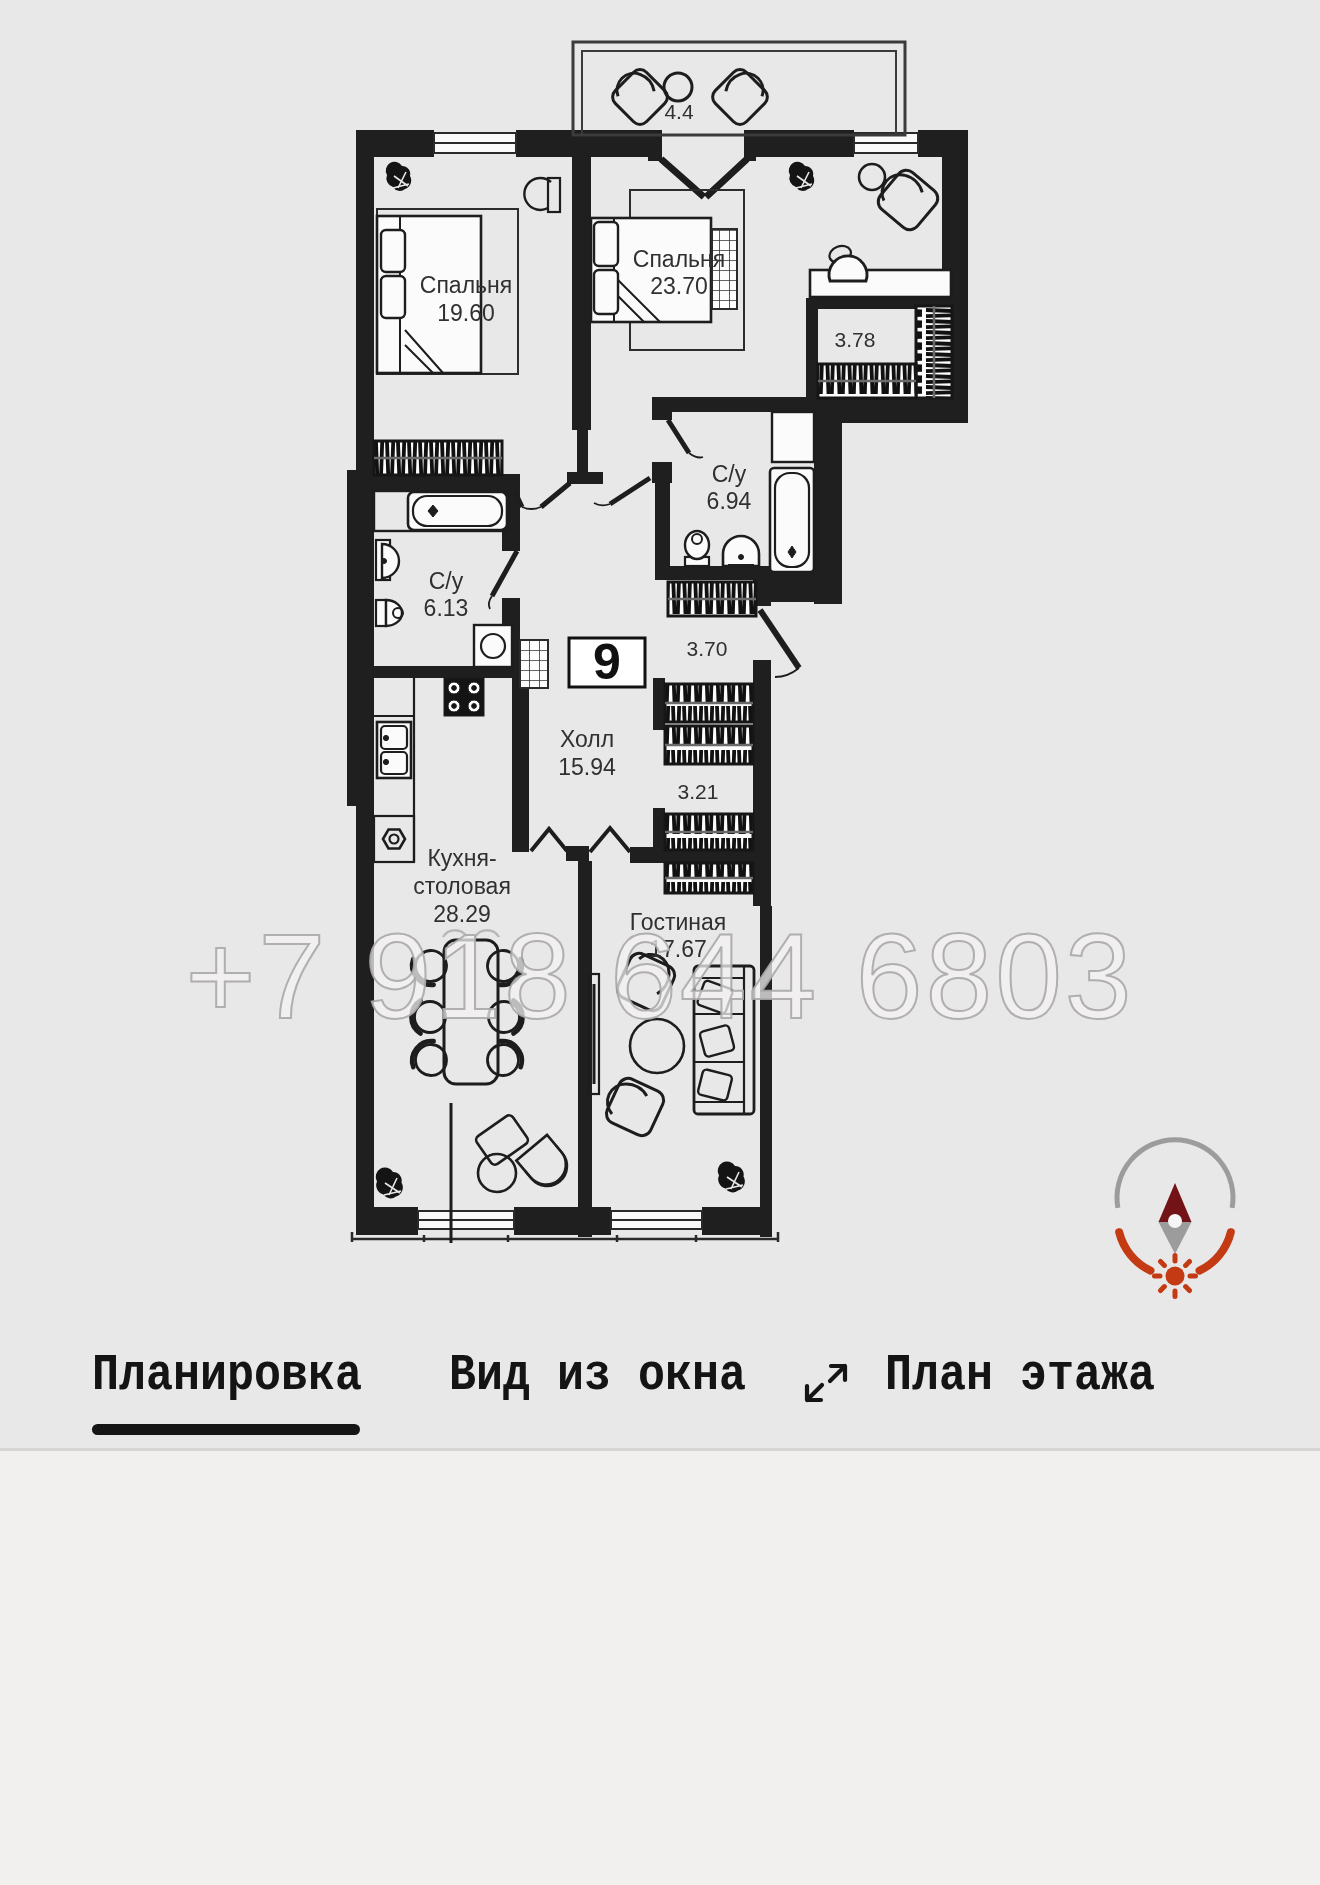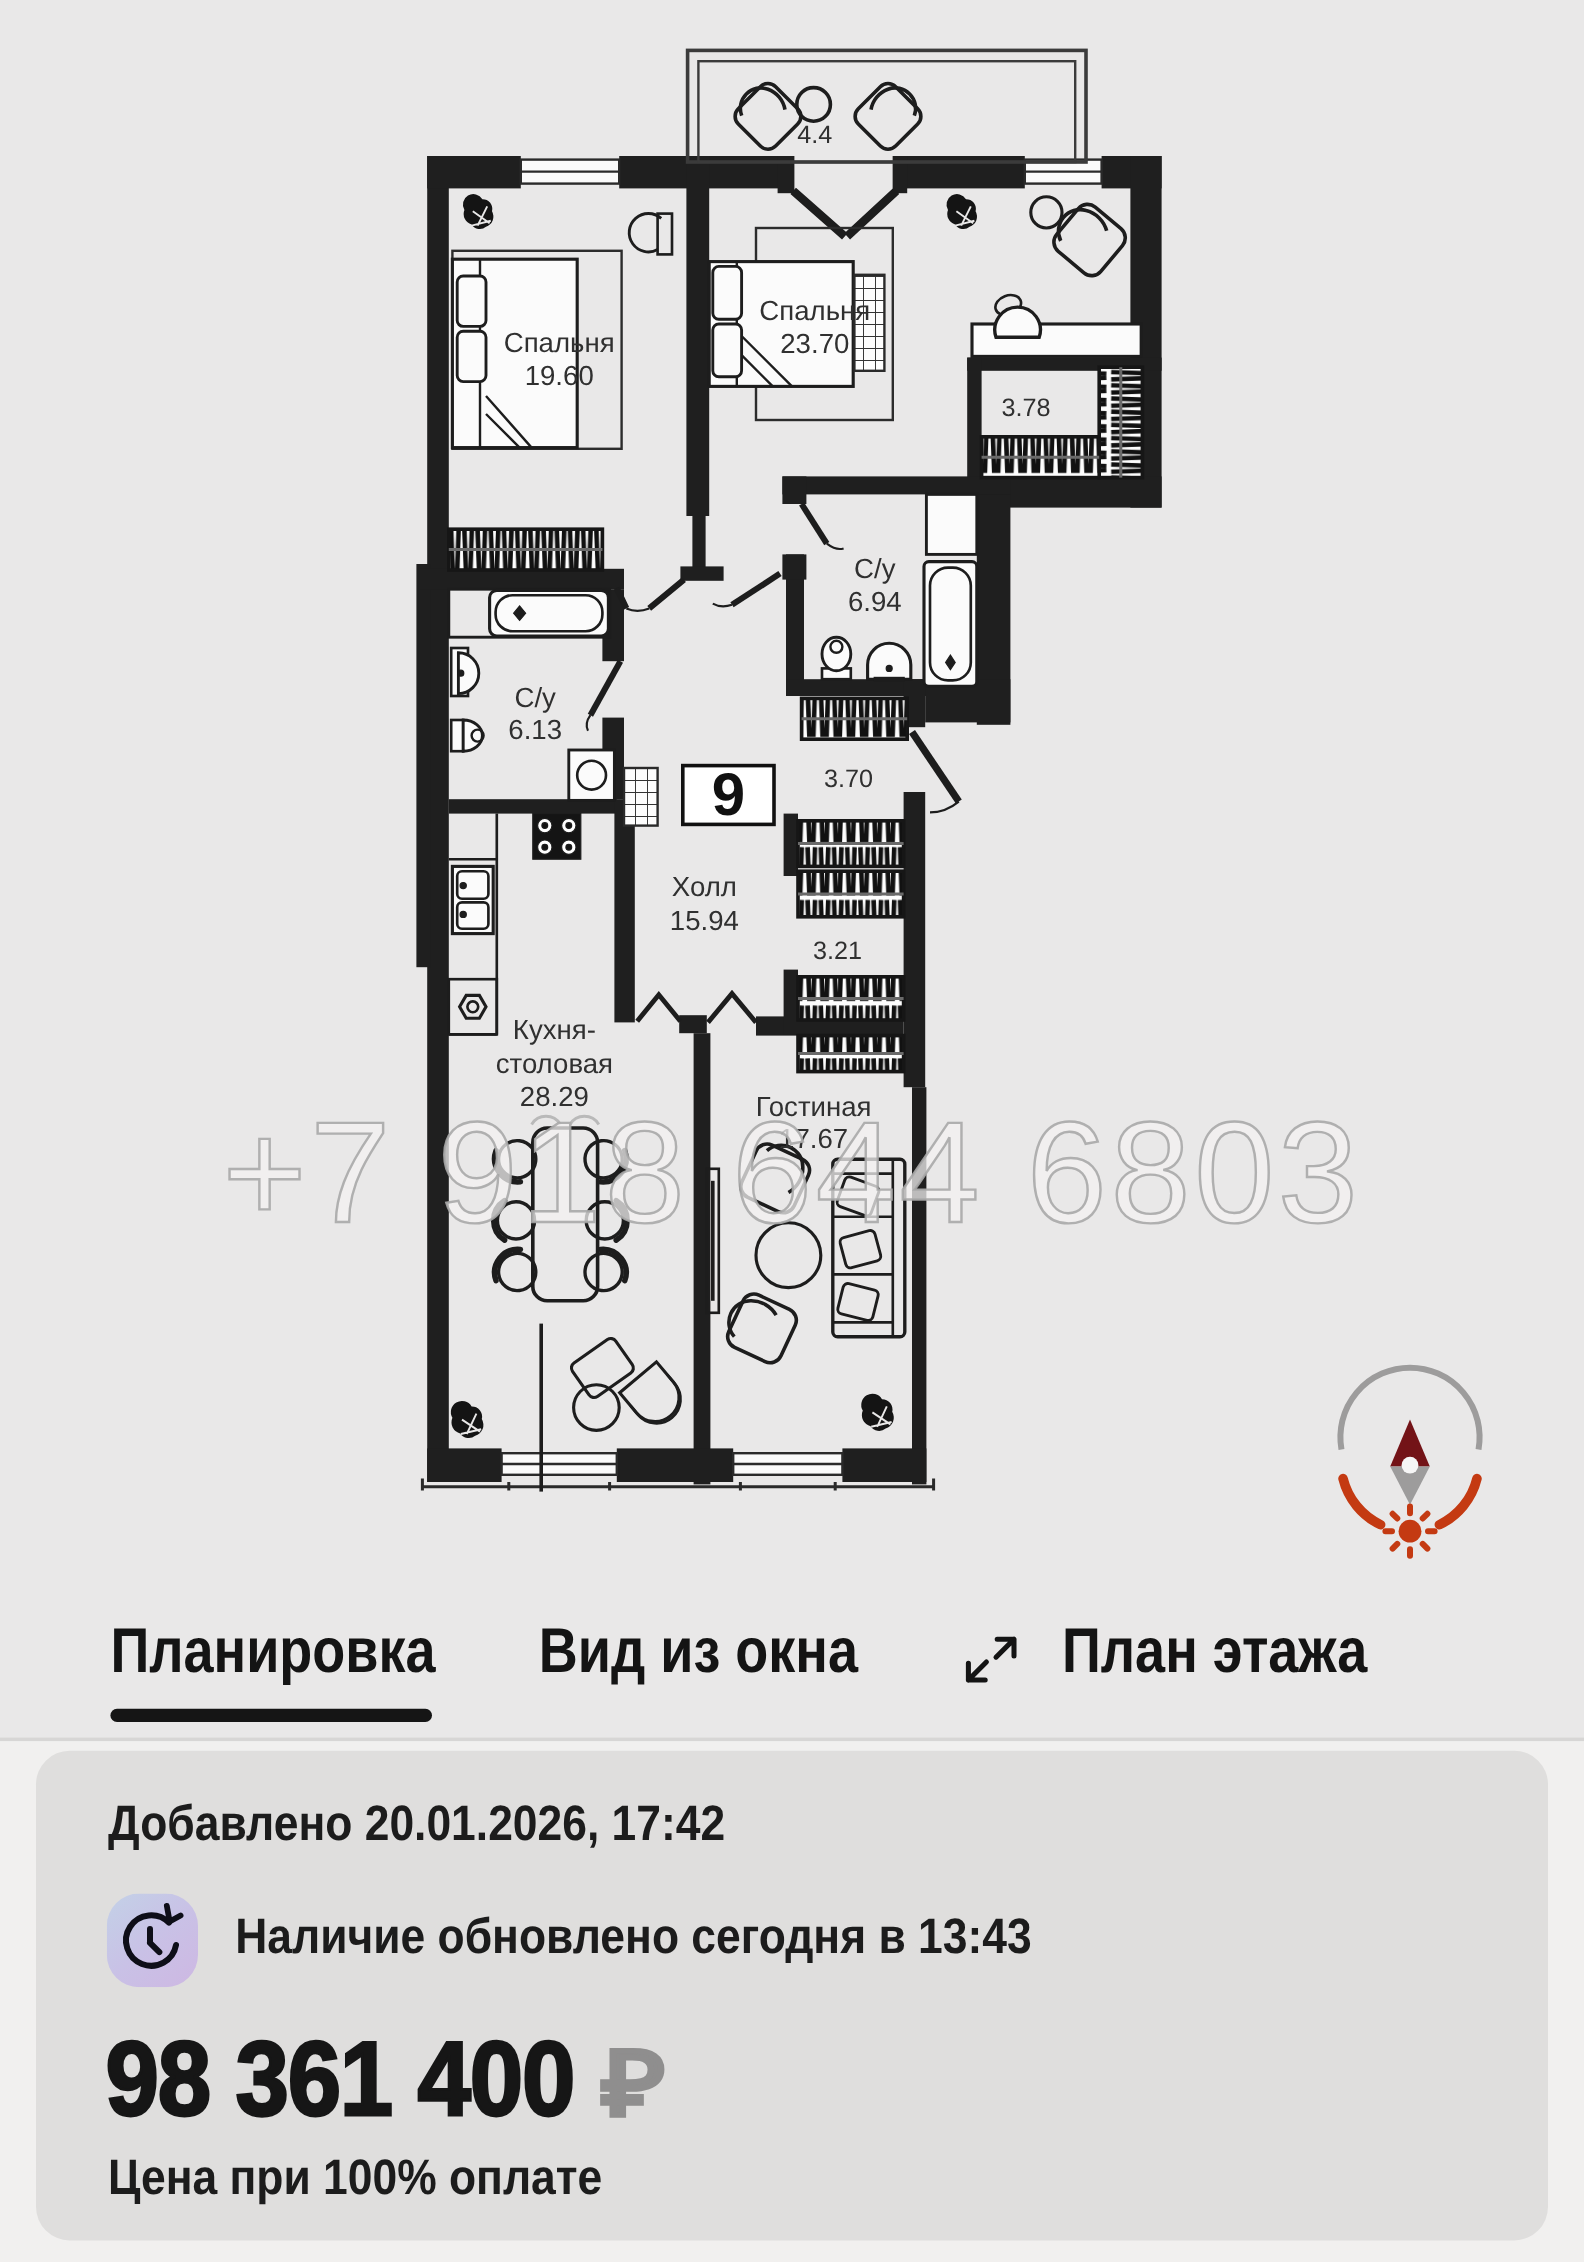--- a/index.html
+++ b/index.html
@@ -1,19 +1,19 @@
 <!DOCTYPE html>
 <html><head>
 <meta charset="utf-8">
 <style>
   html,body{margin:0;padding:0;}
   body{width:1320px;height:1885px;background:#e9e8e8;font-family:"Liberation Sans",sans-serif;overflow:hidden;}
   .page{position:relative;width:1320px;height:1885px;}
   .plan-wrap{position:absolute;left:0;top:0;width:1320px;height:1330px;}
-  .tabs{position:absolute;left:0;top:1330px;width:1044px;height:118px;background:#e9e8e8;}
+  .tabs{position:absolute;left:0;top:1330px;width:1044px;height:118px;background:#e9e8e8;font-family:Liberation Mono, monospace;}
   .tab{position:absolute;font-size:45px;font-weight:bold;color:#141414;white-space:nowrap;top:19px;line-height:1;transform:scaleY(1.17);transform-origin:left top;}
   .tab-underline{position:absolute;left:92px;top:94px;width:268px;height:11px;background:#151515;border-radius:6px;}
   .tabs-divider{position:absolute;left:0;top:1448px;width:1320px;height:3px;background:#d7d6d5;}
   .lower{position:absolute;left:0;top:1451px;width:1320px;height:434px;background:#f1f0ef;}
   .card{position:absolute;left:30px;top:1459px;width:1260px;height:408px;background:#dfdedd;border-radius:28px;}
   .added{position:absolute;left:60px;top:40px;font-size:37px;font-weight:bold;color:#1c1c1c;line-height:1;transform:scaleY(1.12);transform-origin:left top;}
   .avail{position:absolute;left:166px;top:134px;font-size:37px;font-weight:bold;color:#1c1c1c;line-height:1;transform:scaleY(1.12);transform-origin:left top;}
   .clockicon{position:absolute;left:59px;top:119px;width:76px;height:78px;}
   .price{position:absolute;left:58px;top:230px;font-size:80px;font-weight:bold;color:#161616;letter-spacing:-1px;-webkit-text-stroke:2.2px #161616;line-height:1;transform:scaleY(1.1);transform-origin:left top;}
   .rub{color:#8f8e8e;-webkit-text-stroke:2.2px #8f8e8e;margin-left:24px;font-size:0.85em;display:inline-block;transform:scaleX(1.32);transform-origin:left bottom;}
@@ -506,32 +506,13 @@
       <path d="M30 8 H44 V22 M44 8 L29 23 M20 42 H6 V28 M6 42 L21 27" stroke="#141414" stroke-width="4.2" fill="none" stroke-linecap="round" stroke-linejoin="round"></path>
     </svg>
 
     <div class="tab" style="left:885px;">План этажа</div>
   </div>
 
   <div class="tabs-divider"></div>
 
   <div class="lower"></div>
 
-  <div class="card">
-
-    <div class="added">Добавлено 20.01.2026, 17:42</div>
-
-    <svg class="clockicon" viewBox="0 0 76 78">
-      <rect x="0" y="0" width="76" height="78" rx="27" fill="url(#iconGrad2)"></rect>
-      <g stroke="#0e0e18" stroke-width="5" fill="none" stroke-linecap="round">
-        <path d="M51.8 24.2 A21 21 0 1 0 57.7 42.8"></path>
-        <path d="M50 10.2 L52.4 23.2 M52.4 23.2 L61.5 18.2" stroke-linejoin="round" stroke-width="4.8"></path>
-        <path d="M36 41 V29.5 M36 41 L43.8 48.8"></path>
-      </g>
-    </svg>
-
-    <div class="avail">Наличие обновлено сегодня в 13:43</div>
-
-    <div class="price">98 361 400<span class="rub">₽</span></div>
-
-    <div class="pay">Цена при 100% оплате</div>
-  </div>
 </div>
 
 </body></html>

